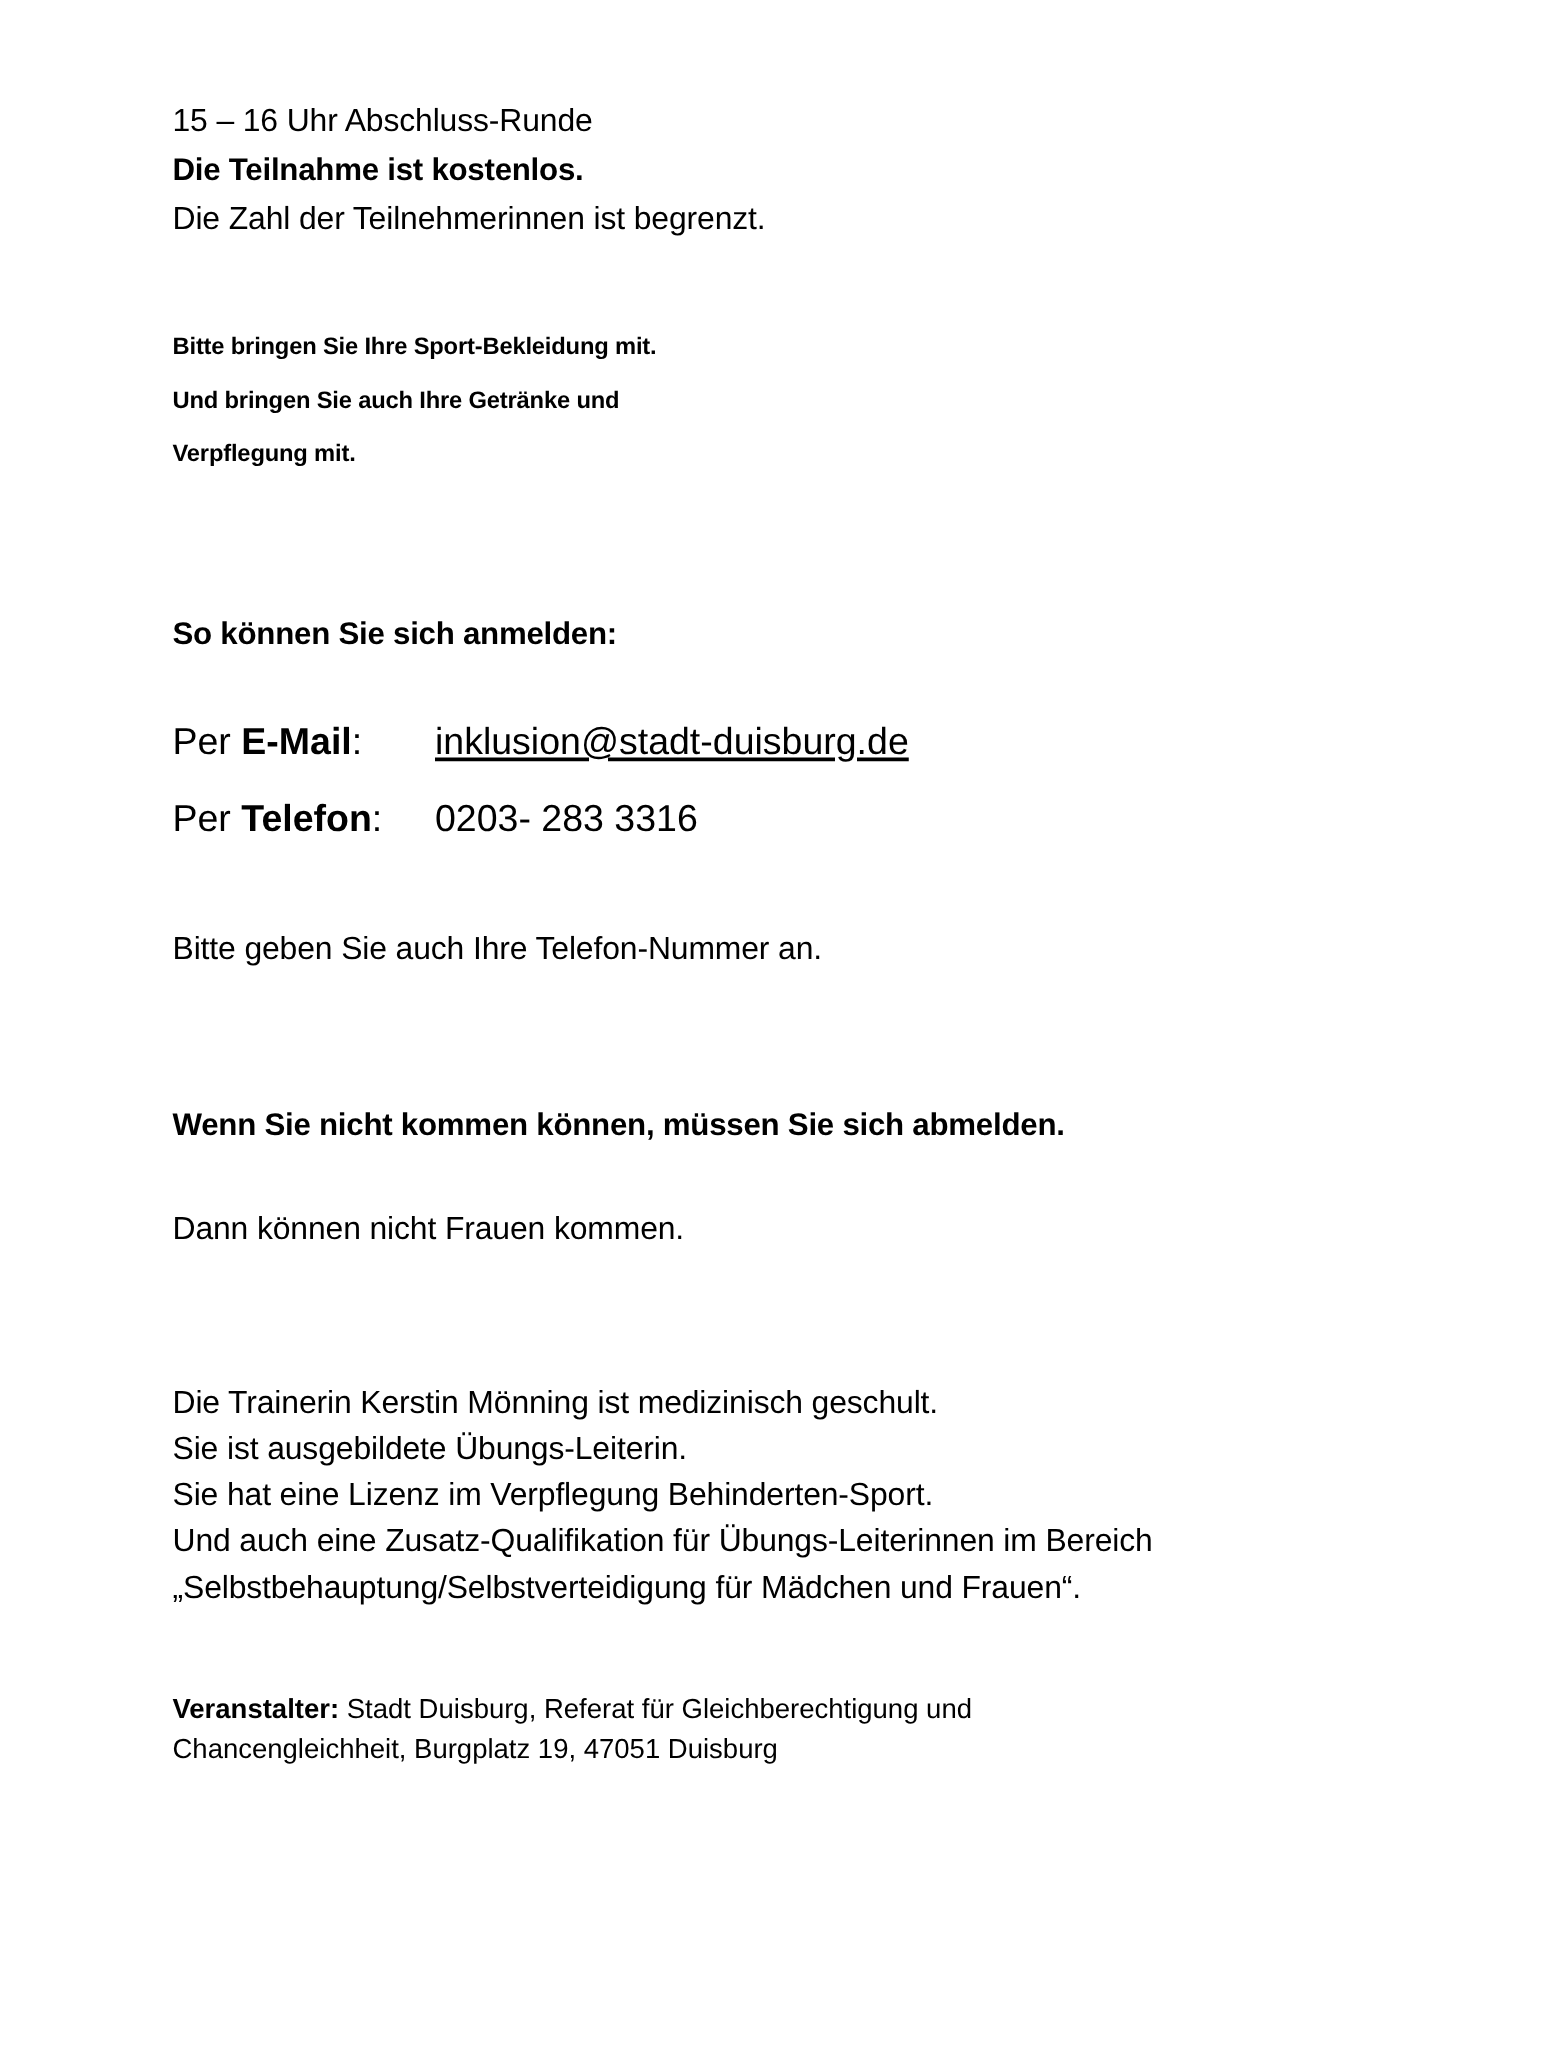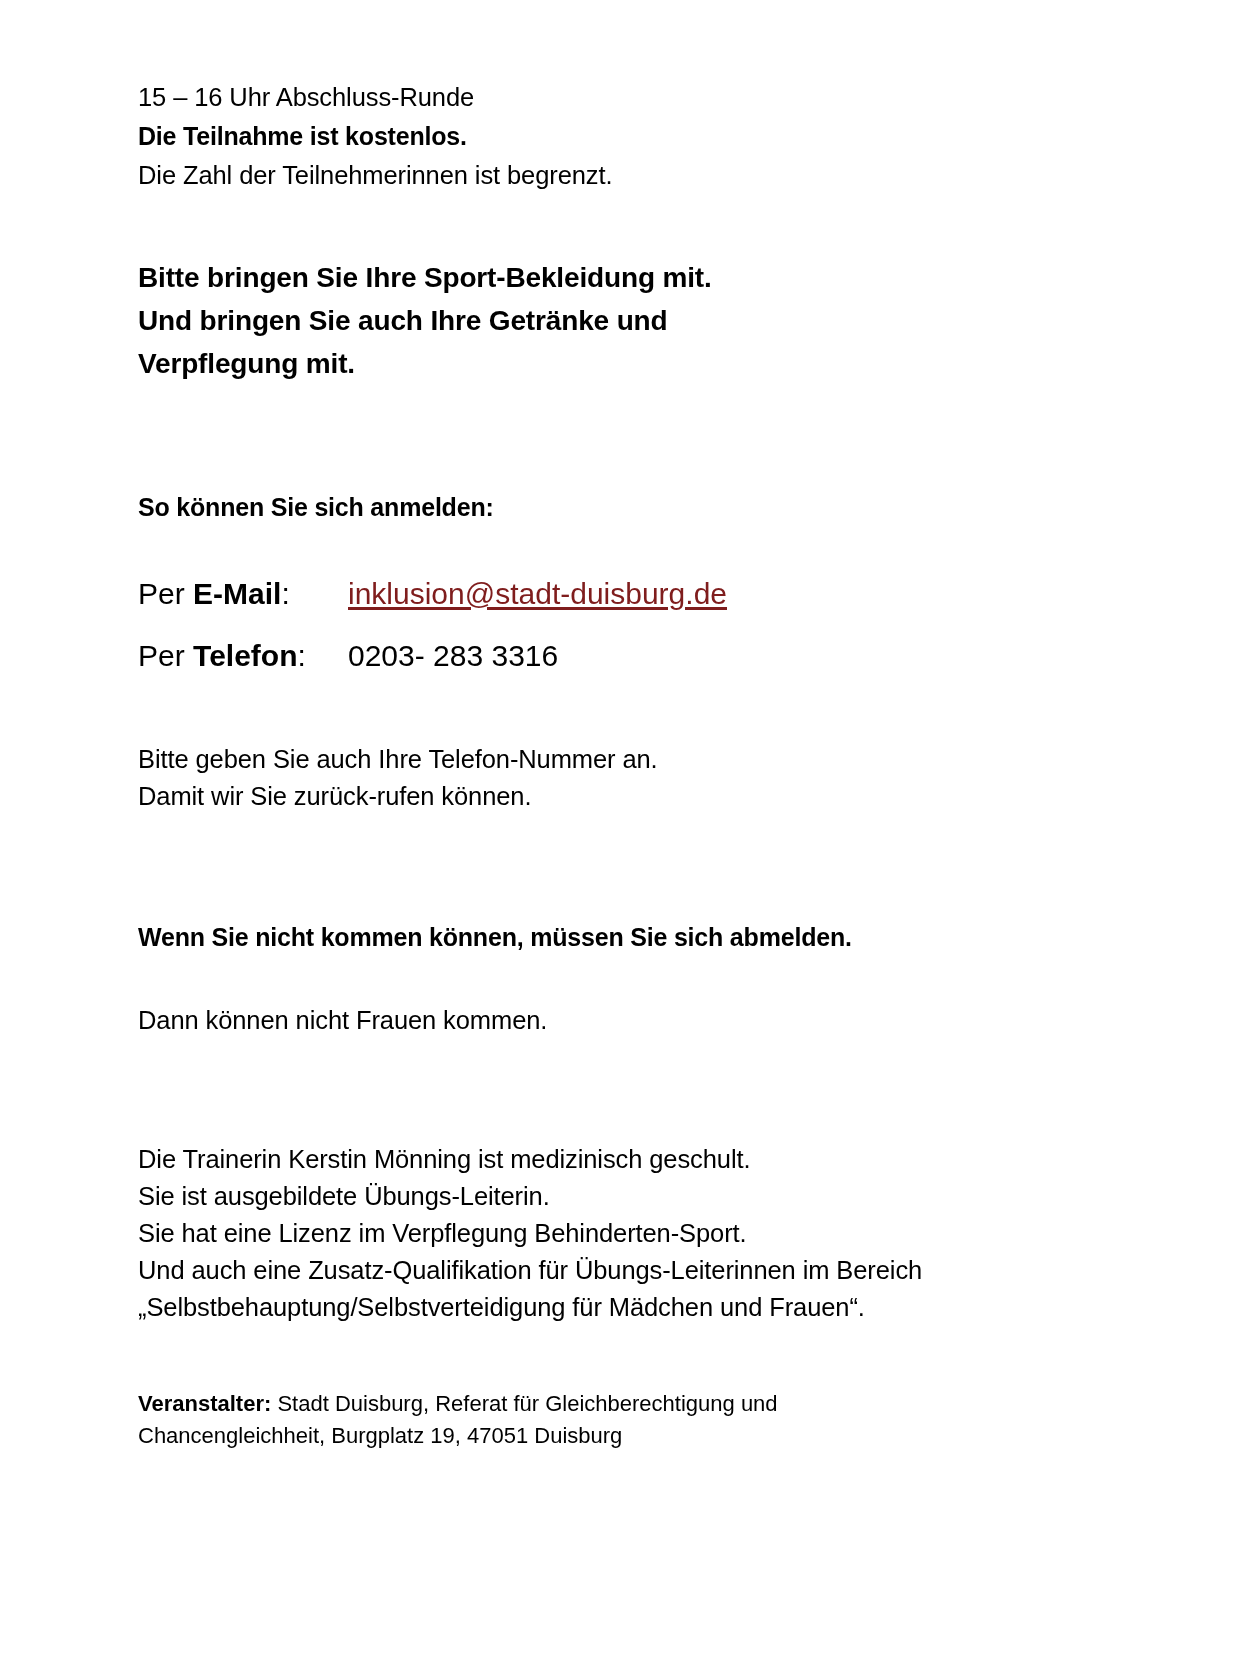--- a/index.html
+++ b/index.html
@@ -40,21 +40,21 @@
     font-weight: bold;
   }
   .heading {
     font-size: 25px;
     line-height: 40px;
     font-weight: bold;
     letter-spacing: -0.2px;
     white-space: nowrap;
   }
   .big-bold {
-    font-size: 28px;
+    font-size: 19px;
     line-height: 43px;
     font-weight: bold;
     letter-spacing: -0.15px;
     white-space: nowrap;
   }
   
   .blk-intro { margin-top: 0; }
   .gap-1 { height: 40px; }
   .gap-2 { height: 62px; }
   .gap-3 { height: 48px; }
@@ -70,21 +70,21 @@
     white-space: nowrap;
   }
   .contact-label {
     width: 210px;
     flex: 0 0 210px;
   }
   .contact-value {
     flex: 0 0 auto;
   }
   a.mail-link {
-    color: #7f1d1d;
+    color: #000000;
     text-decoration: underline;
     text-underline-offset: 3px;
   }
   .tight-par .line { line-height: 37px; }
   .veranstalter {
     font-size: 22px;
     line-height: 32px;
     width: 830px;
   }
 </style>
@@ -125,21 +125,20 @@
         <div class="contact-label"><span>Per </span><span class="bold">Telefon</span><span>:</span></div>
         <div class="contact-value">0203- 283 3316</div>
       </div>
 
     </div>
 
     <div class="gap-4"></div>
 
     <div class="tight-par">
       <div class="line">Bitte geben Sie auch Ihre Telefon-Nummer an.</div>
-      <div class="line">Damit wir Sie zurück-rufen können.</div>
     </div>
 
     <div class="gap-2"></div>
     <div class="gap-1"></div>
 
     <div>
       <div class="heading">Wenn Sie nicht kommen können, müssen Sie sich abmelden.</div>
       <div class="gap-5"></div>
       <div class="line">Dann können nicht Frauen kommen.</div>
     </div>

